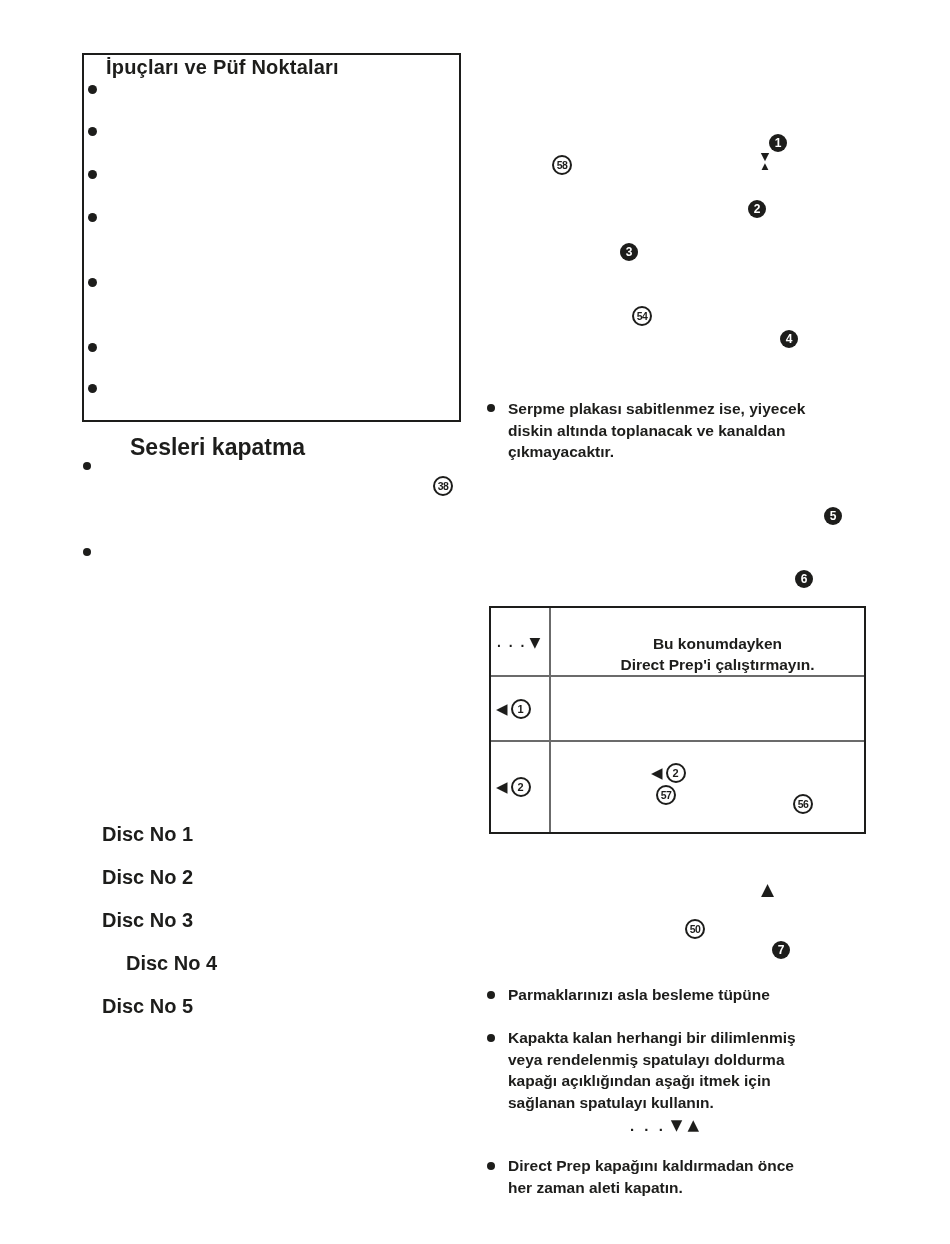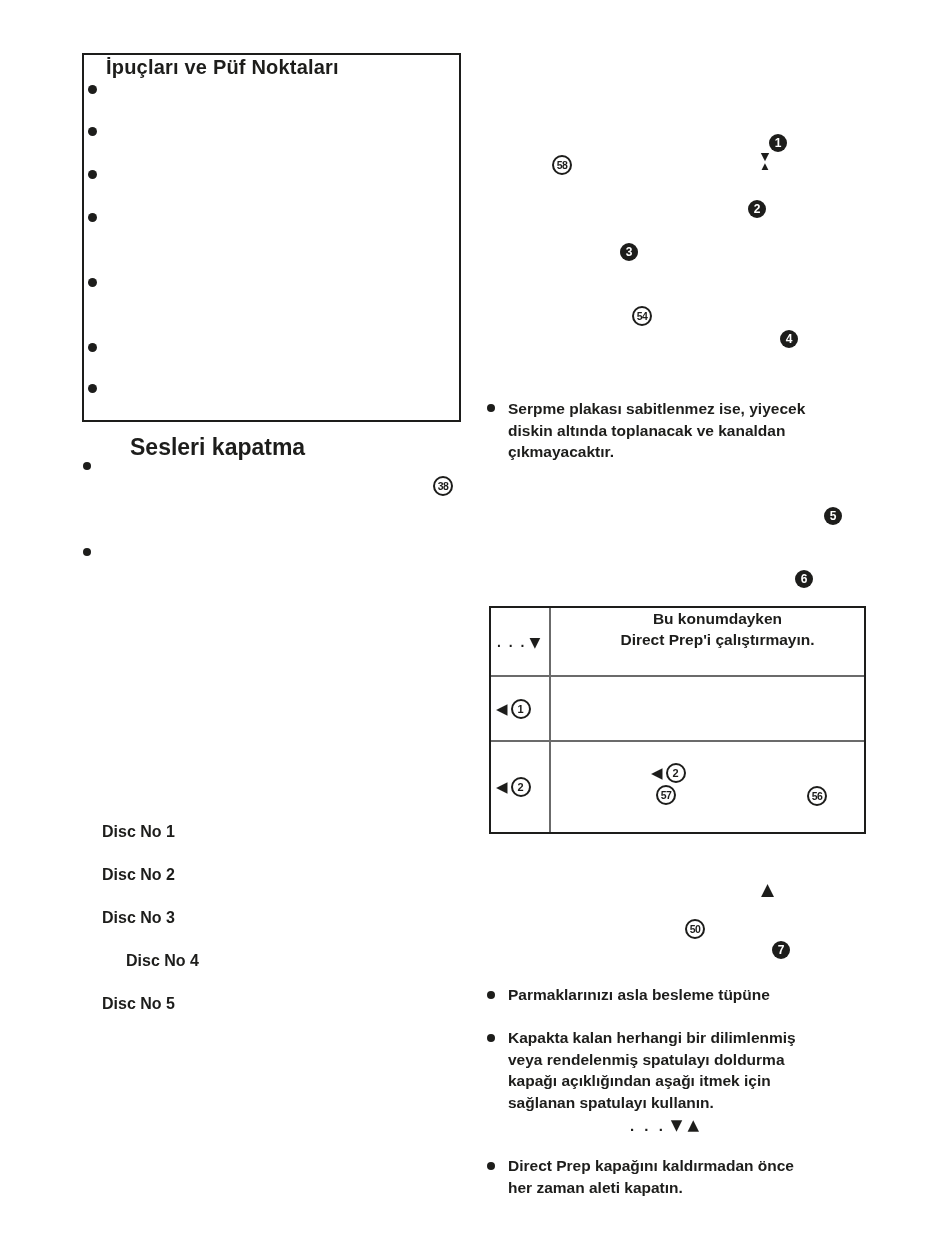--- a/index.html
+++ b/index.html
@@ -22,31 +22,31 @@
     display:flex;align-items:center;justify-content:center;font-size:12px;font-weight:bold;
   }
   .tri{font-family:"DejaVu Sans",sans-serif;color:#1d1d1b;}
   .line{font-size:15.5px;line-height:21.5px;white-space:nowrap;}
   
   .tips-box{position:absolute;left:82px;top:53px;width:379px;height:369px;
     border:2px solid #1d1d1b;box-sizing:border-box;}
   .tips-title{position:absolute;left:106px;top:56px;font-size:20px;letter-spacing:0.2px;}
   
   .h-sound{position:absolute;left:103px;top:434px;font-size:23px;margin-left:27px;}
-  .disc-item{position:absolute;left:102px;font-size:16px;white-space:nowrap;}
+  .disc-item{position:absolute;left:102px;font-size:20px;white-space:nowrap;}
   
   .ptable{position:absolute;left:489px;top:606px;width:377px;height:228px;
     border:2px solid #1d1d1b;box-sizing:border-box;
     display:grid;grid-template-columns:60px 1fr;grid-template-rows:69px 65px 1fr;}
   .ptable .cl{border-right:2px solid #6b6b6b;}
   .ptable .rb{border-bottom:2px solid #6b6b6b;}
   .cell{position:relative;box-sizing:border-box;}
   .cell-center{display:flex;align-items:center;}
   .hdr-left{justify-content:flex-start;padding-left:6px;}
-  .hdr-right{flex-direction:column;justify-content:flex-start;text-align:center;padding-left:20px;}
+  .hdr-right{flex-direction:column;justify-content:flex-end;text-align:center;padding-left:20px;}
   .hdr-right .line{line-height:21px;}
   .arrow-step{display:flex;align-items:center;gap:3px;padding-left:5px;}
   .arrow-step .tri{font-size:15px;}
   .co-inline{width:20px;height:20px;border:2px solid #1d1d1b;border-radius:50%;background:#fff;
     display:inline-flex;align-items:center;justify-content:center;font-size:11px;
     box-sizing:border-box;flex:0 0 auto;}
   
   .hourglass{position:absolute;left:757px;top:152px;width:16px;display:flex;flex-direction:column;
     align-items:center;}
   .hourglass .t1{font-size:11px;line-height:10px;}
@@ -153,21 +153,21 @@
     <div class="cell">
       <div class="arrow-step" style="position:absolute;left:100px;top:21px;padding-left:0;">
         <span class="tri">◀</span>
         <span class="co-inline">
             <span>2</span>
           </span>
       </div>
       <div class="badge-o" style="left:105px;top:43px;">
         <span>57</span>
       </div>
-      <div class="badge-o" style="left:242px;top:44px;margin-left:14px;">
+      <div class="badge-o" style="left:242px;top:52px;">
         <span>56</span>
       </div>
     </div>
   </div>
 
   <span class="tri abs" style="left:761px;top:879px;font-size:17px;">▲</span>
   <div class="badge-o" style="left:685px;top:919px;">
     <span>50</span>
   </div>
   <div class="badge-f" style="left:772px;top:941px;">

